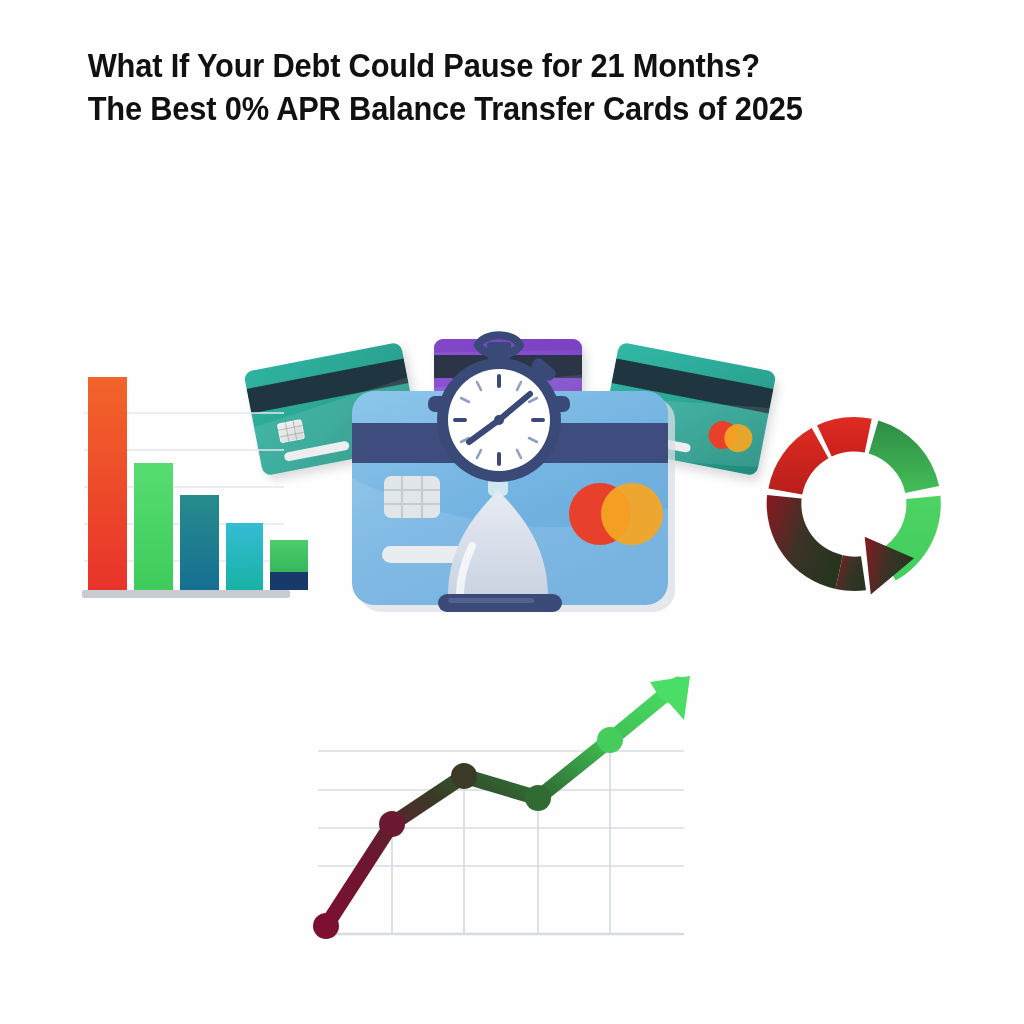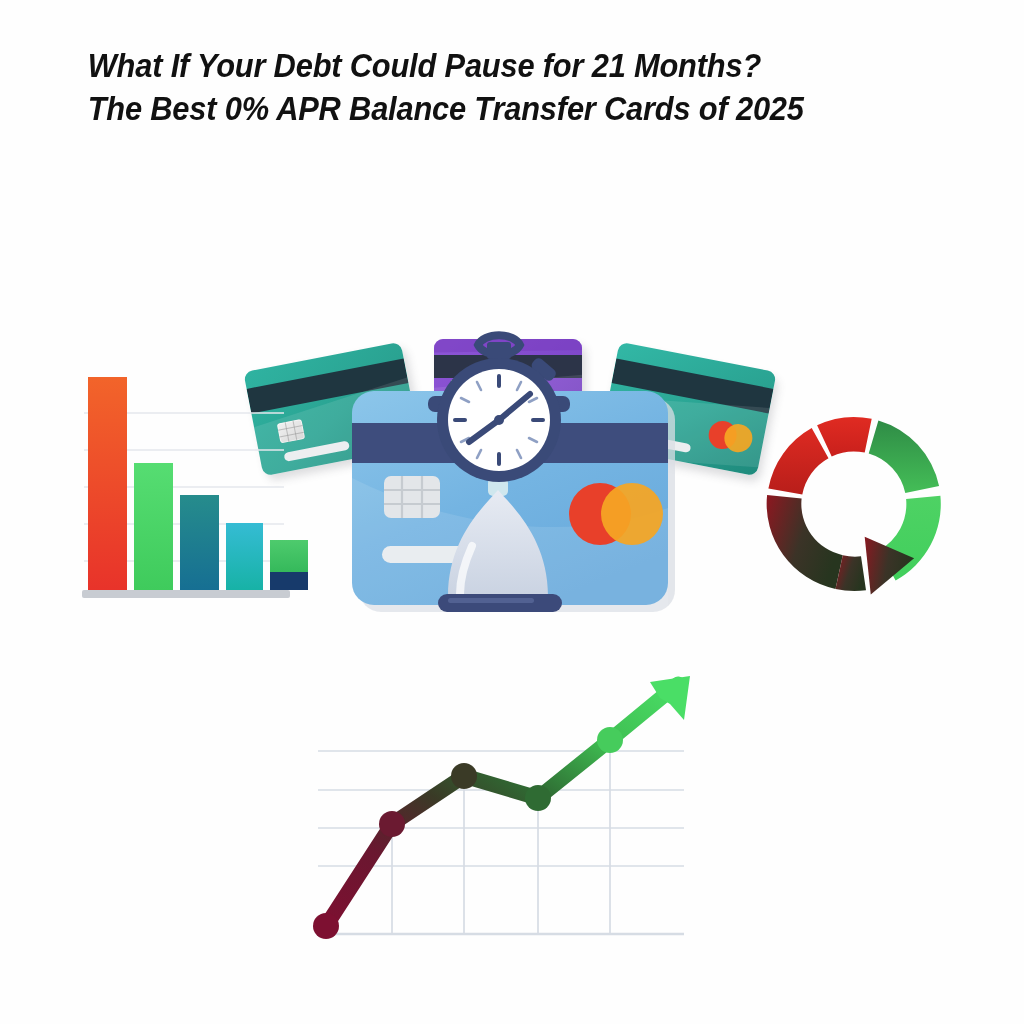--- a/index.html
+++ b/index.html
@@ -12,21 +12,20 @@
     position:relative;
   }
   .canvas{position:relative;width:1024px;height:1024px;background:#fefefe;}
 
   
   .title-block{
     position:absolute;left:0;top:44px;width:812px;
     text-align:right;
     padding:0 60px;
     box-sizing:border-box;
-    font-style:italic;
   }
   .title-line{
     display:block;
     font-family:"Liberation Sans","DejaVu Sans",sans-serif;
     font-weight:bold;
     font-size:33.5px;
     line-height:43px;
     letter-spacing:-0.2px;
     color:#111111;
     transform:scaleX(0.92);

